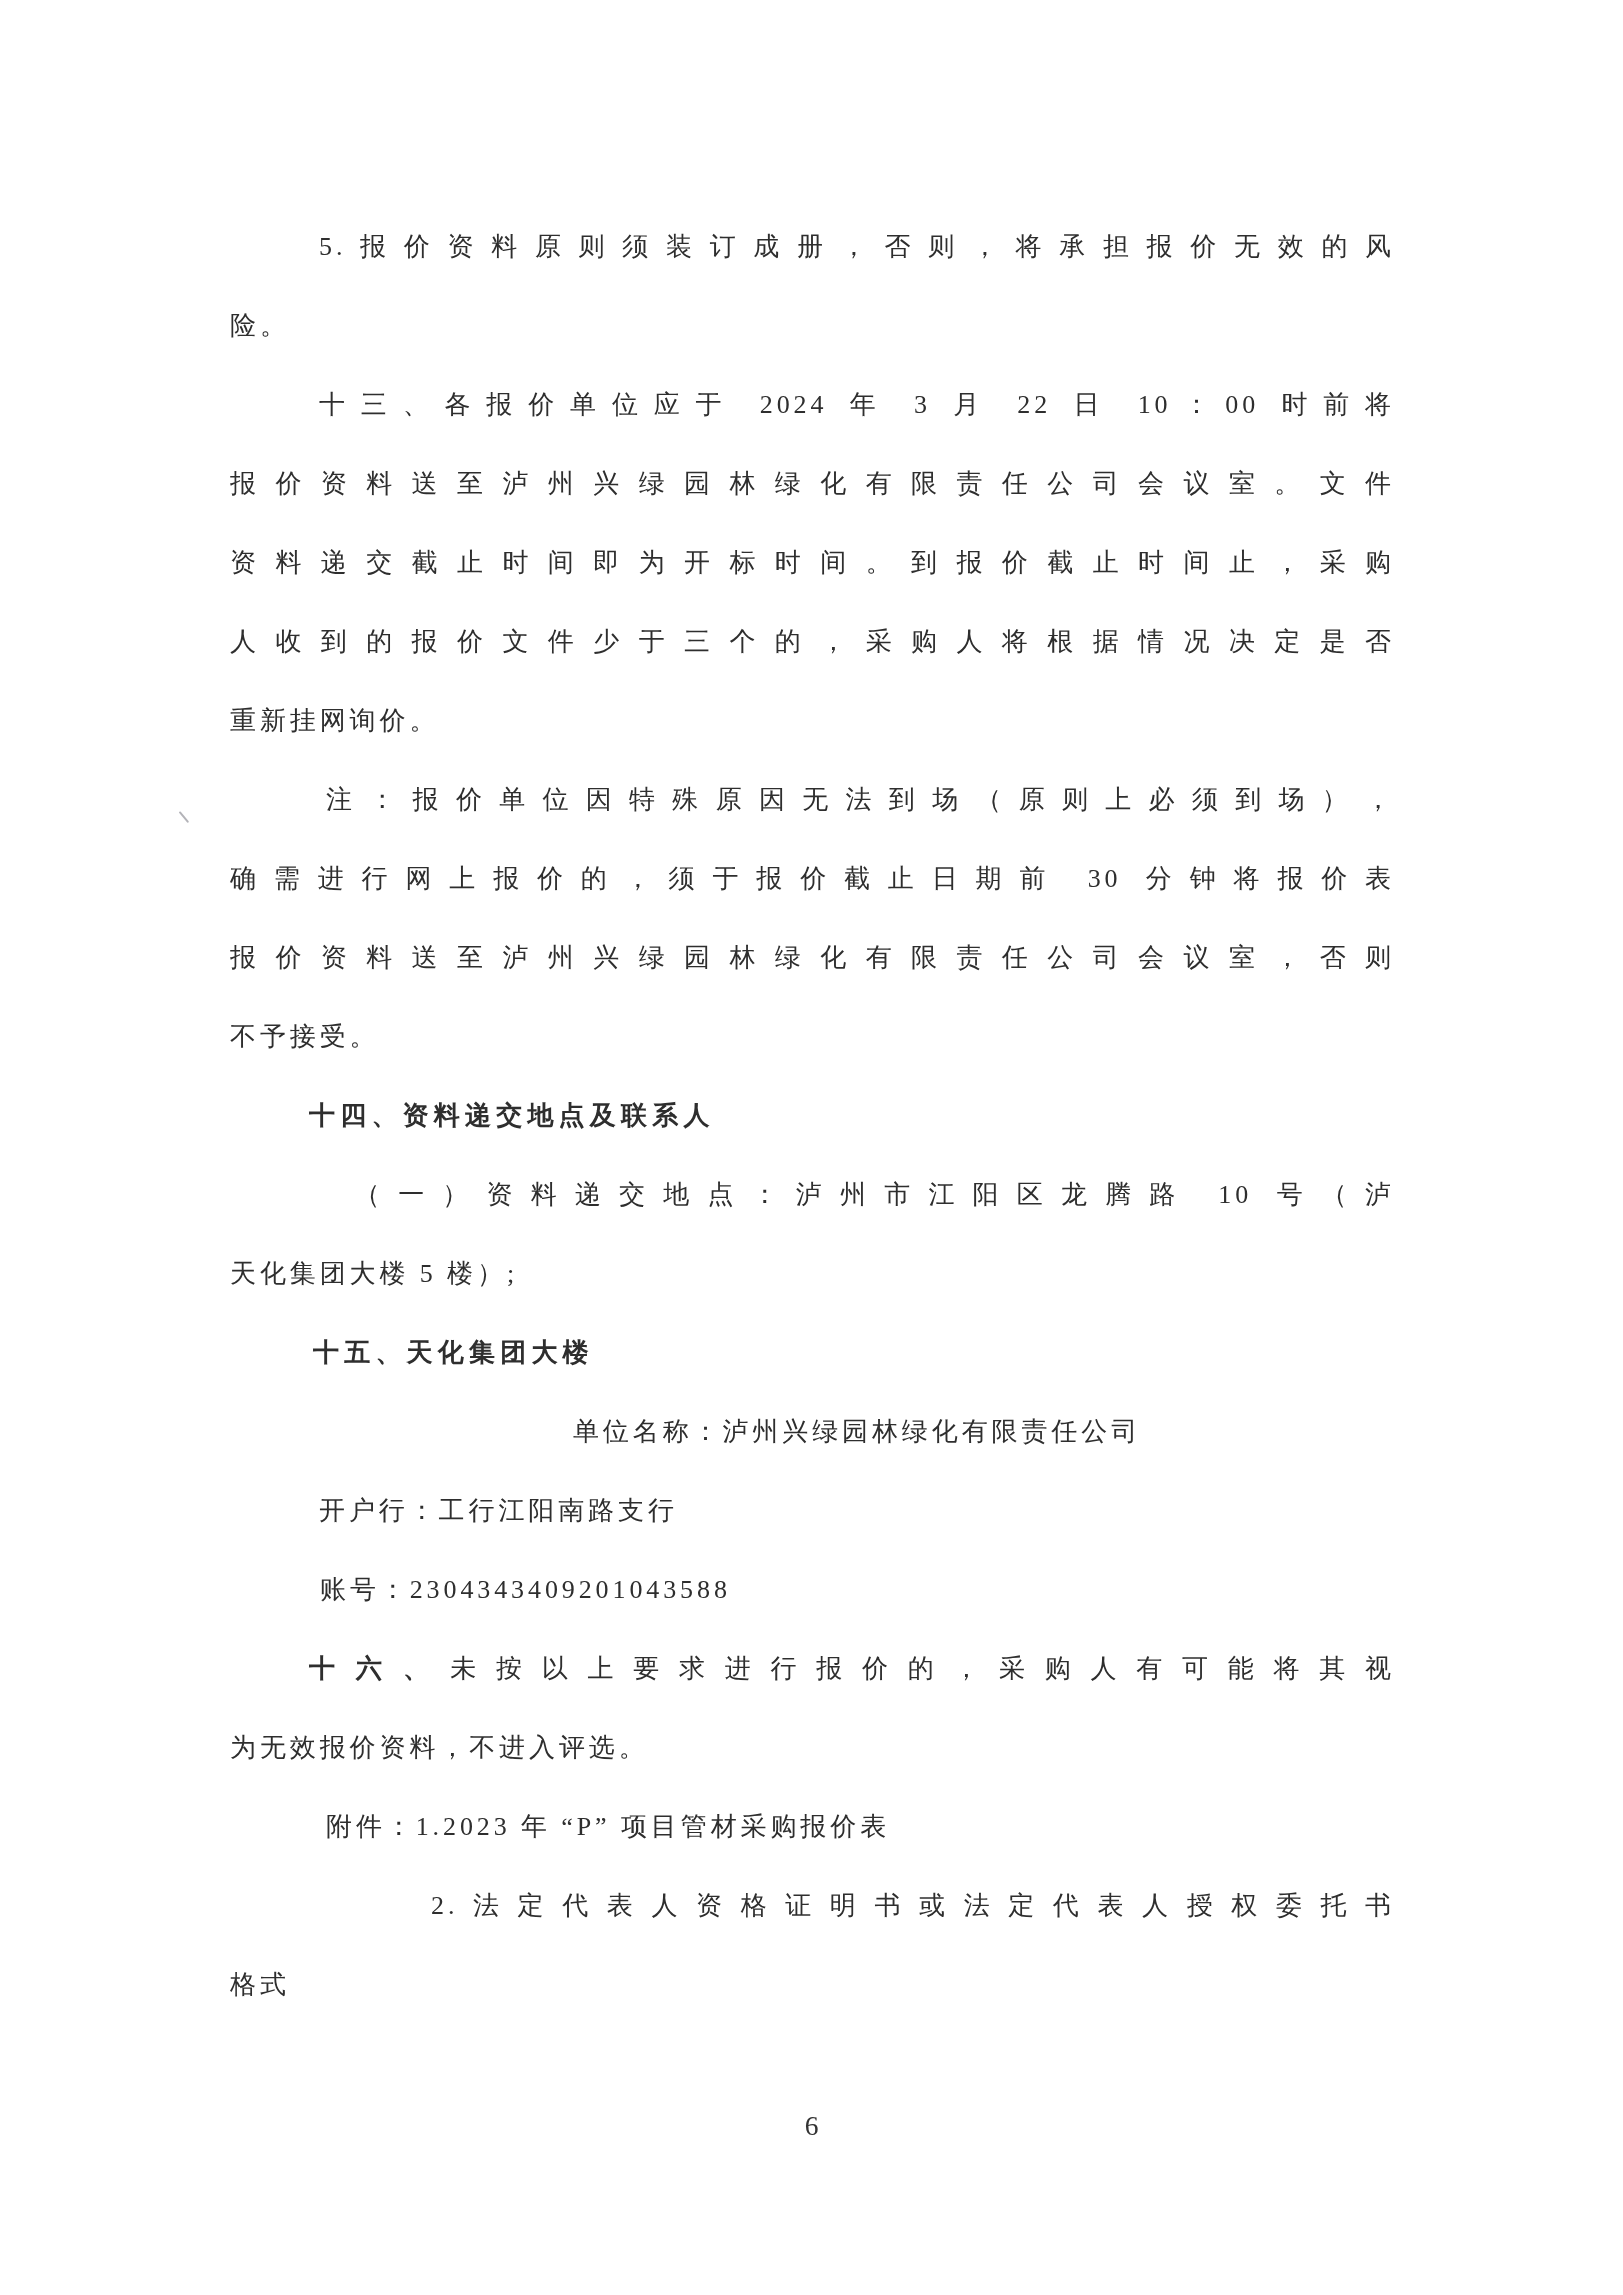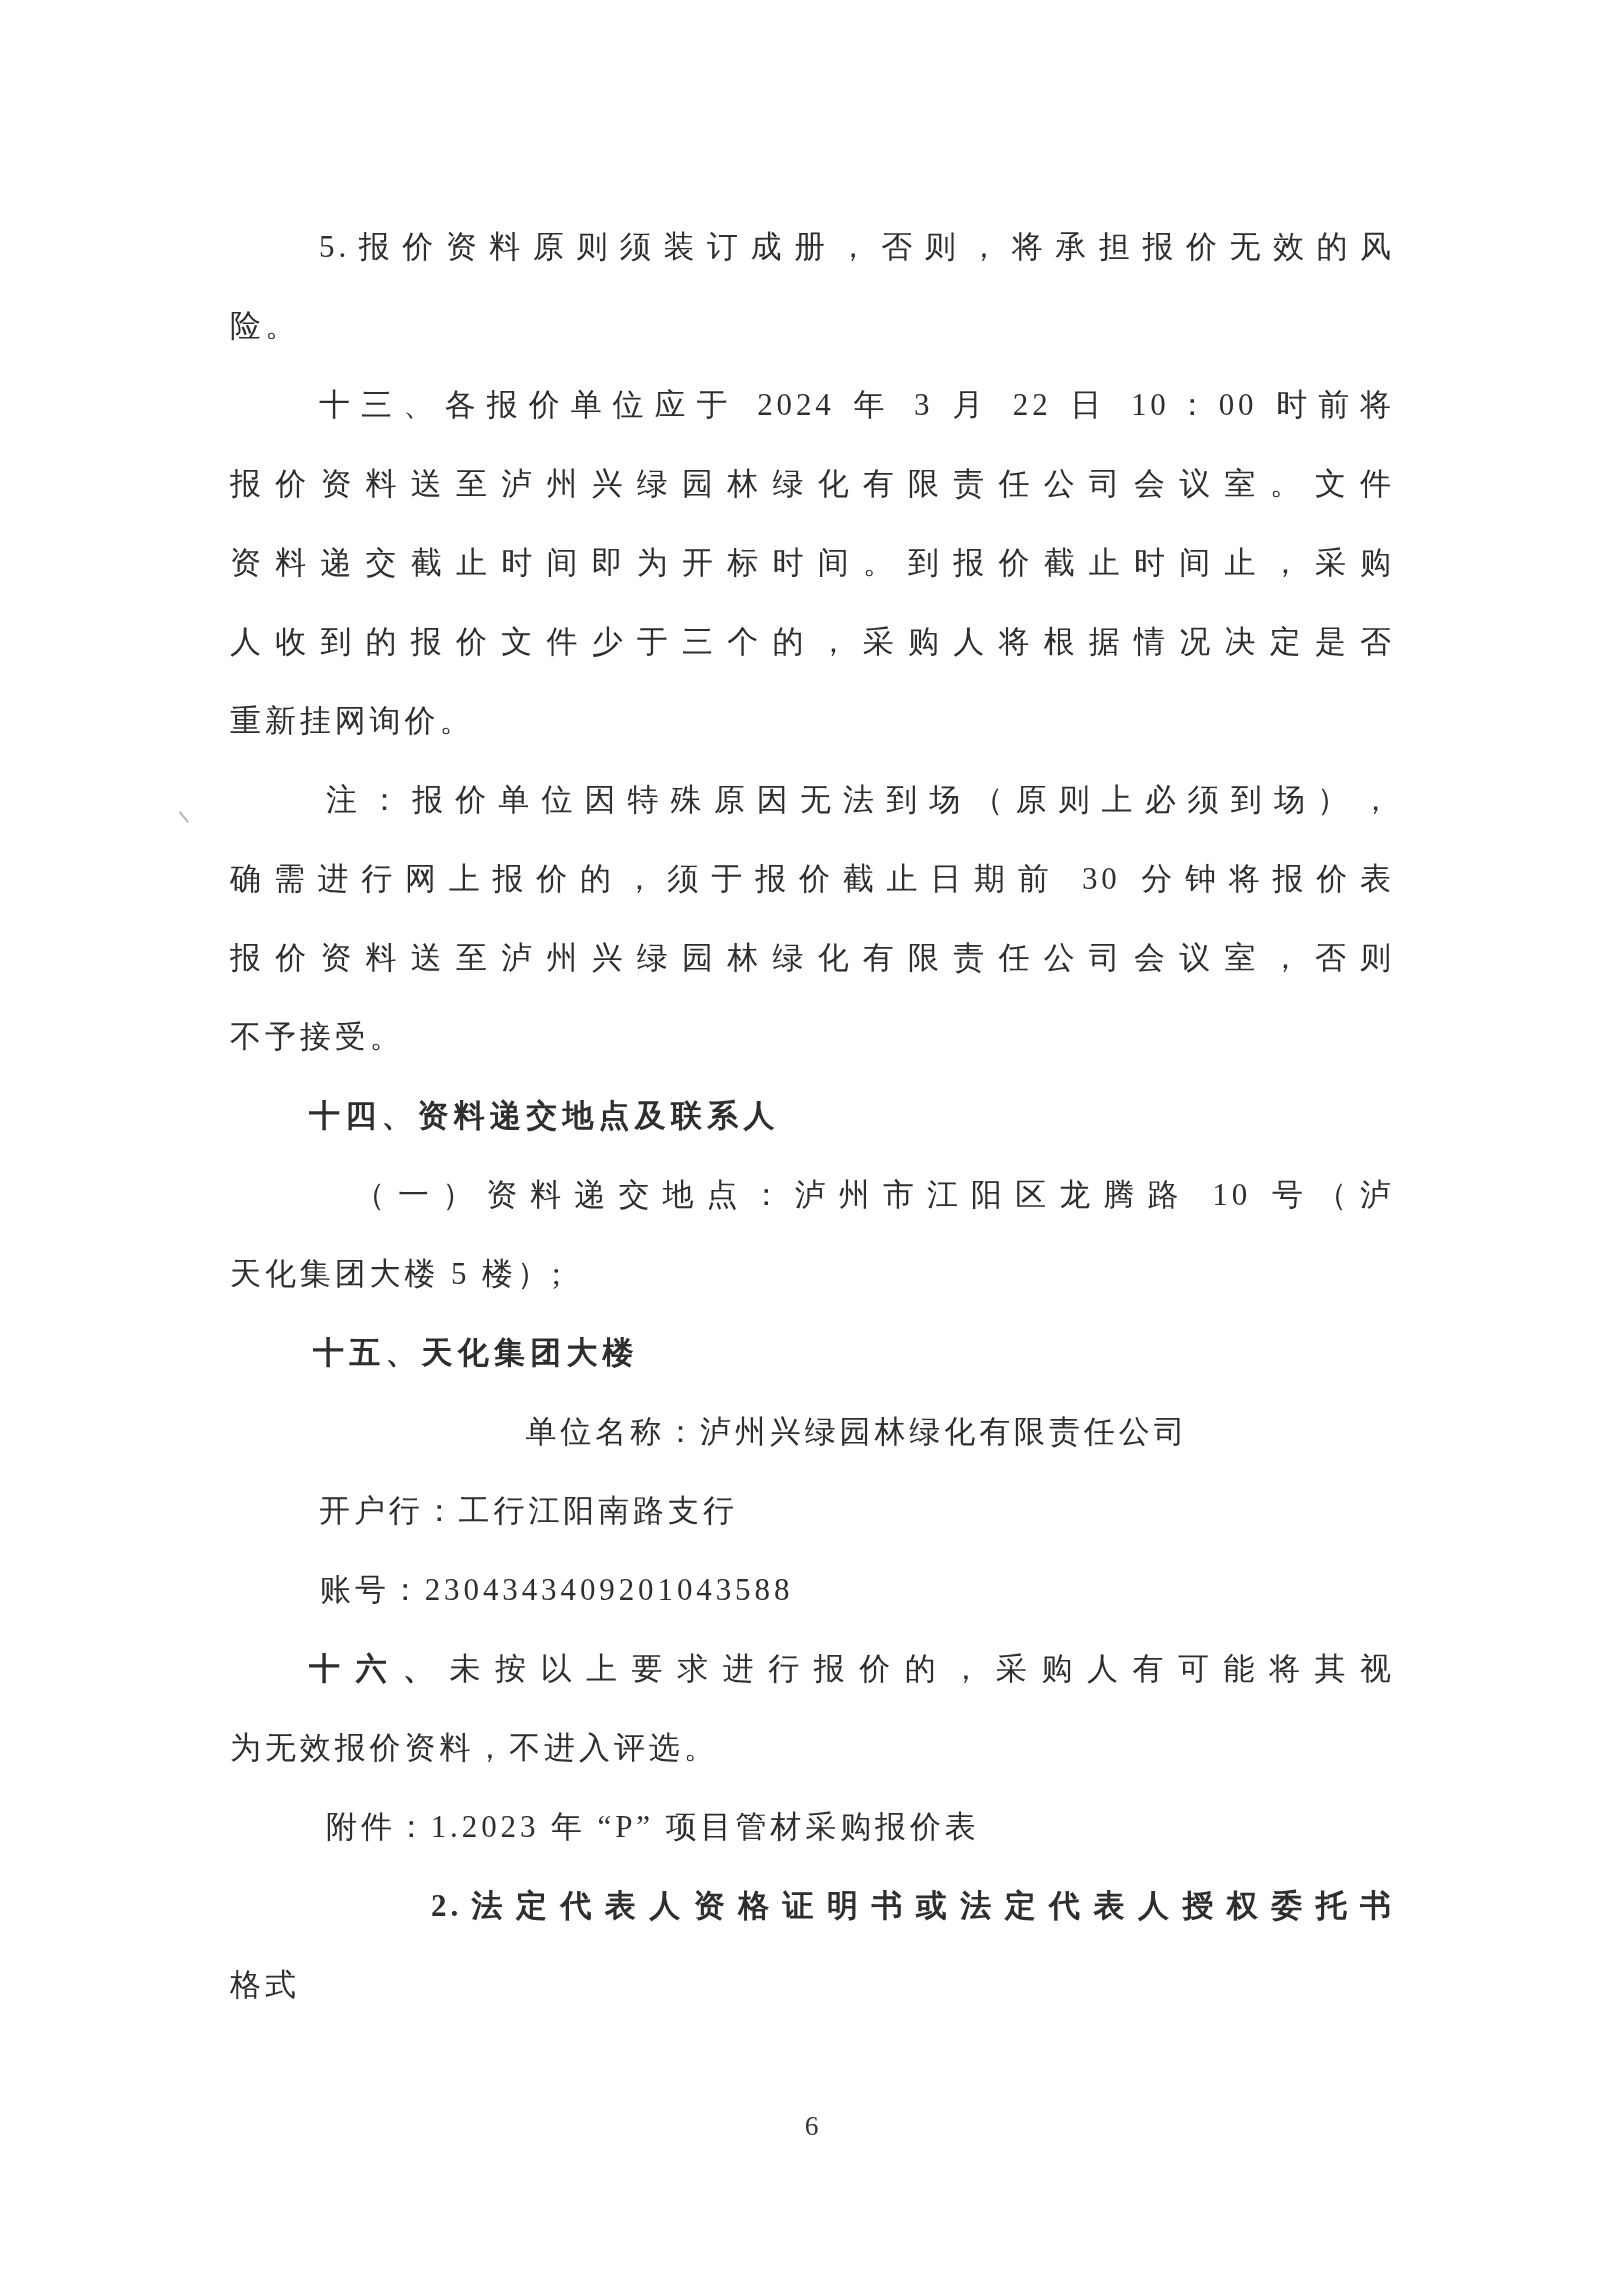--- a/index.html
+++ b/index.html
@@ -18,21 +18,21 @@
   }
   .text-body {
     position: absolute;
     left: 230px;
     top: 207px;
     width: 1165px;
   }
   .line {
     height: 79px;
     line-height: 79px;
-    font-size: 31px;
+    font-size: 26px;
     letter-spacing: 3.9px;
     white-space: pre;
     text-align: left;
   }
   .line.justify {
     white-space: normal;
     text-align: justify;
     text-align-last: justify;
     text-justify: inter-character;
   }
@@ -85,18 +85,18 @@
       <div class="line bold" style="padding-left: 79px;"><span>十四、资料递交地点及联系人</span></div>
       <div class="line justify" style="padding-left: 124px;"><span>（一）资料递交地点：泸州市江阳区龙腾路 10 号（泸</span></div>
       <div class="line"><span>天化集团大楼 5 楼）;</span></div>
       <div class="line bold" style="padding-left: 83px;"><span>十五、天化集团大楼</span></div>
       <div class="line" style="padding-left: 89px; text-align: center;"><span>单位名称：泸州兴绿园林绿化有限责任公司</span></div>
       <div class="line" style="padding-left: 89px;"><span>开户行：工行江阳南路支行</span></div>
       <div class="line" style="padding-left: 90px;"><span>账号：2304343409201043588</span></div>
       <div class="line justify" style="padding-left: 79px;"><span class="b">十六、</span><span>未按以上要求进行报价的，采购人有可能将其视</span></div>
       <div class="line"><span>为无效报价资料，不进入评选。</span></div>
       <div class="line" style="padding-left: 96px;"><span>附件：1.2023 年 “P” 项目管材采购报价表</span></div>
-      <div class="line justify" style="padding-left: 201px; font-weight: bold;"><span>2.法定代表人资格证明书或法定代表人授权委托书</span></div>
+      <div class="line justify" style="padding-left: 201px;"><span>2.法定代表人资格证明书或法定代表人授权委托书</span></div>
       <div class="line"><span>格式</span></div>
     </div>
   <div class="page-footer">6</div>
 </div>
 
 
 </body></html>

